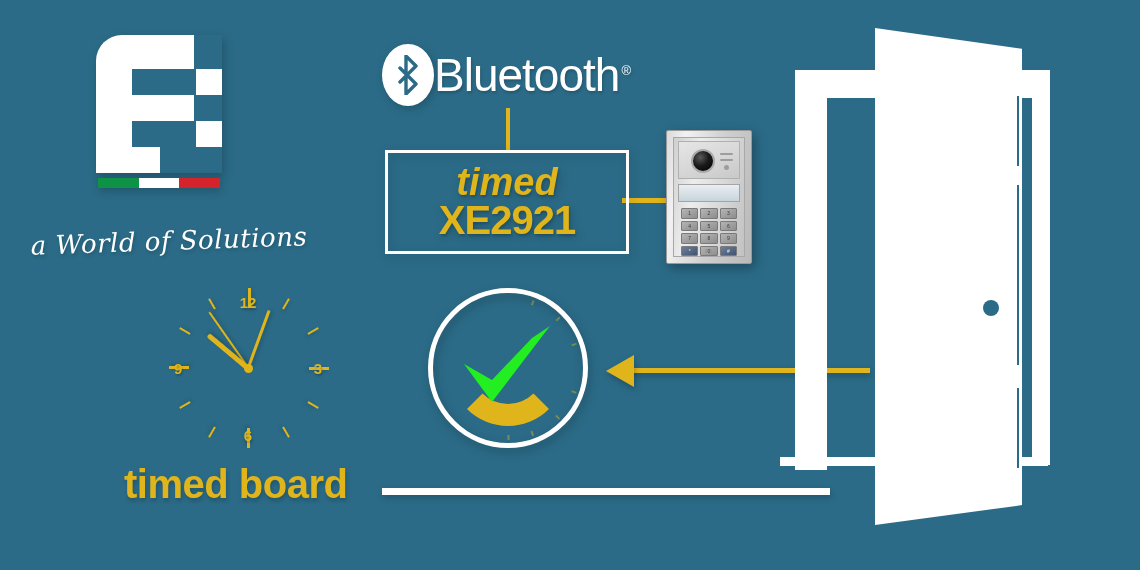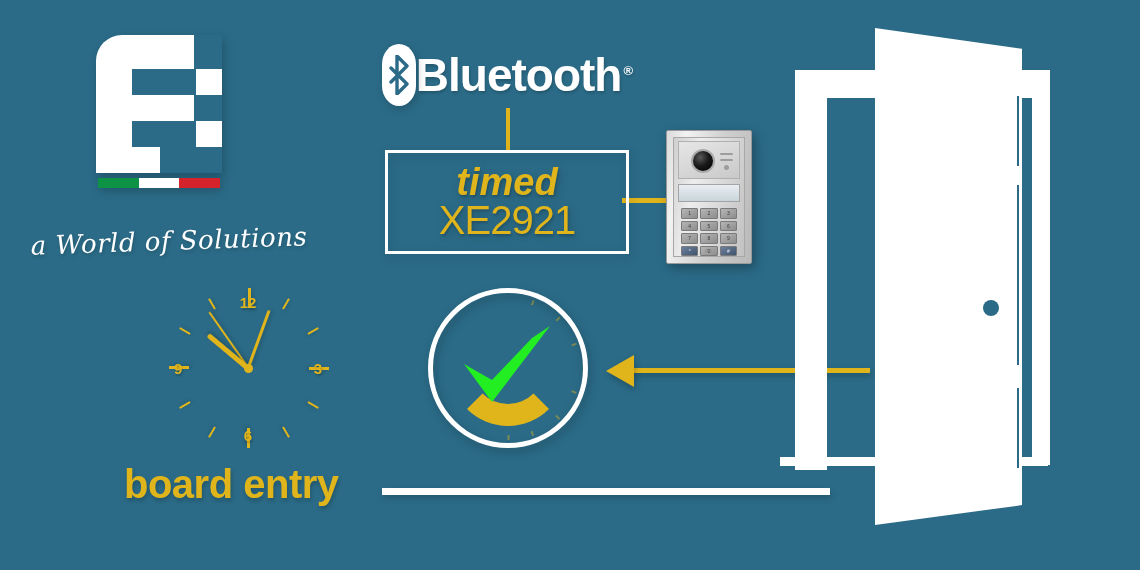--- a/index.html
+++ b/index.html
@@ -38,40 +38,40 @@
     letter-spacing:.5px;transform:rotate(-2deg);
     text-shadow:1px 2px 4px rgba(0,0,0,.2);
     white-space:nowrap;
   }
 
   
   #bluetooth-block{position:absolute;left:382px;top:44px;width:250px;height:62px;display:flex;align-items:center;}
   #bt-badge{width:52px;height:62px;background:#ffffff;border-radius:26px/31px;
             display:flex;align-items:center;justify-content:center;
             filter:drop-shadow(2px 3px 4px rgba(0,0,0,.2));}
-  #bt-word{color:#ffffff;font-size:46px;font-weight:bold;letter-spacing:-1px;
+  #bt-word{color:#ffffff;font-size:46px;font-weight:normal;letter-spacing:-1px;
            text-shadow:1px 2px 3px rgba(0,0,0,.2);}
   #bt-reg{color:#ffffff;font-size:13px;vertical-align:super;margin-left:2px;}
 
   
   .yline{position:absolute;background:#e0b51c;}
   .wline{position:absolute;background:#ffffff;}
   #conn-bt-box{left:506px;top:108px;width:4px;height:42px;}
   #conn-box-intercom{left:622px;top:198px;width:46px;height:5px;}
 
   
   #board-box{
     position:absolute;left:385px;top:150px;width:244px;height:104px;
     border:3px solid #ffffff;box-sizing:border-box;
     display:flex;flex-direction:column;align-items:center;justify-content:center;
     filter:drop-shadow(2px 3px 5px rgba(0,0,0,.18));
   }
   #board-word{color:#e0b51c;font-size:38px;font-weight:bold;font-style:italic;line-height:.95;
               text-shadow:1px 2px 3px rgba(0,0,0,.2);}
-  #board-model{color:#e0b51c;font-size:40px;font-weight:normal;line-height:1;letter-spacing:-1px;
+  #board-model{color:#e0b51c;font-size:40px;font-weight:bold;line-height:1;letter-spacing:-1px;
                text-shadow:1px 2px 3px rgba(0,0,0,.2);}
 
   
   #intercom{position:absolute;left:666px;top:130px;width:86px;height:134px;
             background:linear-gradient(100deg,#d9d9d9 0%,#f2f2f2 18%,#cfcfcf 55%,#b9b9b9 100%);
             border:1px solid #9a9a9a;box-sizing:border-box;border-radius:2px;
             filter:drop-shadow(3px 4px 6px rgba(0,0,0,.3));}
   #ic-inner{position:absolute;left:6px;top:6px;right:6px;bottom:6px;
             background:linear-gradient(100deg,#cfcfcf,#ededed 30%,#c2c2c2);
             border:1px solid #a8a8a8;box-sizing:border-box;}
@@ -289,21 +289,21 @@
     <div class="arc-tick" style="transform:rotate(180deg)">
         <i></i>
       </div>
     <div id="check-arc2"></div>
     <div id="check-ring"></div>
     <svg id="check-mark" viewBox="0 0 100 100">
       <path d="M6 46 L34 84 L92 8 L74 20 L34 62 Z" fill="#22ee22"></path>
     </svg>
   </div>
 
-  <div id="timed-entry">board entry</div>
+  <div id="timed-entry">timed board</div>
   <div class="wline" id="te-line"></div>
 
   <div id="arrow-shaft"></div>
   <div id="arrow-head"></div>
 
   <div id="door-scene">
     <div id="door-frame-left"></div>
     <div id="door-frame-top"></div>
     <div id="door-frame-right"></div>
     <div id="door-frame-base"></div>

